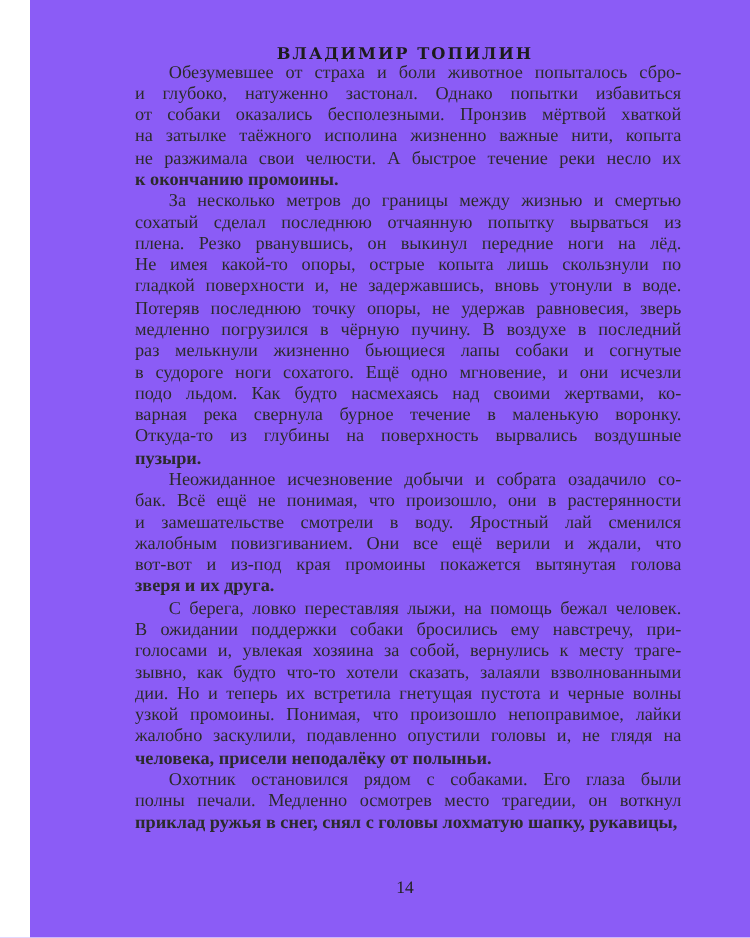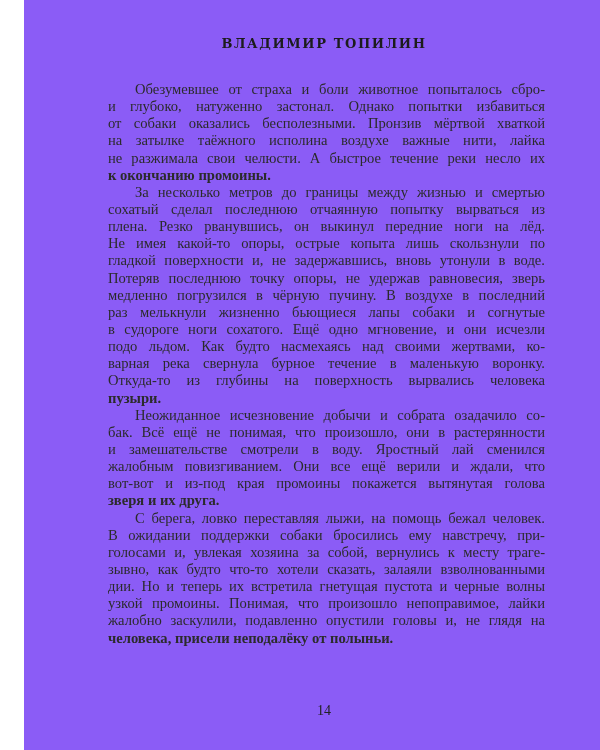--- a/index.html
+++ b/index.html
@@ -24,21 +24,21 @@
     width: 100%;
     text-align: center;
     font-family: "DejaVu Serif", "Liberation Serif", serif;
     font-weight: bold;
     font-size: 13px;
     letter-spacing: 1.6px;
     color: #1c1c1c;
   }
   .text-block {
     position: absolute;
-    top: 81px;
+    top: 50px;
     left: 84px;
     width: 437px;
     font-size: 14.6px;
     line-height: 17.15px;
     color: #2b2b2b;
   }
   .line {
     text-align: justify;
     text-align-last: justify;
     white-space: normal;
@@ -68,53 +68,58 @@
 <body>
 
 <div class="book-page">
   <div class="running-head">ВЛАДИМИР ТОПИЛИН</div>
 
   <div class="text-block">
       <div class="paragraph">
         <div class="line first">Обезумевшее от страха и боли животное попыталось сбро-</div>
         <div class="line">и глубоко, натуженно застонал. Однако попытки избавиться</div>
         <div class="line">от собаки оказались бесполезными. Пронзив мёртвой хваткой</div>
-        <div class="line">на затылке таёжного исполина воздухе важные нити, лайка</div>
+        <div class="line">на затылке таёжного исполина жизненно важные нити, копыта</div>
         <div class="line">не разжимала свои челюсти. А быстрое течение реки несло их</div>
         <div class="line last">к окончанию промоины.</div>
       </div>
       <div class="paragraph">
         <div class="line first">За несколько метров до границы между жизнью и смертью</div>
         <div class="line">сохатый сделал последнюю отчаянную попытку вырваться из</div>
         <div class="line">плена. Резко рванувшись, он выкинул передние ноги на лёд.</div>
         <div class="line">Не имея какой-то опоры, острые копыта лишь скользнули по</div>
         <div class="line">гладкой поверхности и, не задержавшись, вновь утонули в воде.</div>
         <div class="line">Потеряв последнюю точку опоры, не удержав равновесия, зверь</div>
         <div class="line">медленно погрузился в чёрную пучину. В воздухе в последний</div>
         <div class="line">раз мелькнули жизненно бьющиеся лапы собаки и согнутые</div>
         <div class="line">в судороге ноги сохатого. Ещё одно мгновение, и они исчезли</div>
         <div class="line">подо льдом. Как будто насмехаясь над своими жертвами, ко-</div>
         <div class="line">варная река свернула бурное течение в маленькую воронку.</div>
-        <div class="line">Откуда-то из глубины на поверхность вырвались человека</div>
+        <div class="line">Откуда-то из глубины на поверхность вырвались воздушные</div>
         <div class="line last">пузыри.</div>
       </div>
       <div class="paragraph">
         <div class="line first">Неожиданное исчезновение добычи и собрата озадачило со-</div>
         <div class="line">бак. Всё ещё не понимая, что произошло, они в растерянности</div>
         <div class="line">и замешательстве смотрели в воду. Яростный лай сменился</div>
         <div class="line">жалобным повизгиванием. Они все ещё верили и ждали, что</div>
         <div class="line">вот-вот и из-под края промоины покажется вытянутая голова</div>
         <div class="line last">зверя и их друга.</div>
       </div>
       <div class="paragraph">
         <div class="line first">С берега, ловко переставляя лыжи, на помощь бежал человек.</div>
         <div class="line">В ожидании поддержки собаки бросились ему навстречу, при-</div>
         <div class="line">голосами и, увлекая хозяина за собой, вернулись к месту траге-</div>
         <div class="line">зывно, как будто что-то хотели сказать, залаяли взволнованными</div>
         <div class="line">дии. Но и теперь их встретила гнетущая пустота и черные волны</div>
         <div class="line">узкой промоины. Понимая, что произошло непоправимое, лайки</div>
         <div class="line">жалобно заскулили, подавленно опустили головы и, не глядя на</div>
         <div class="line last">человека, присели неподалёку от полыньи.</div>
       </div>
+      <div class="paragraph">
+        <div class="line first">Охотник остановился рядом с собаками. Его глаза были</div>
+        <div class="line">полны печали. Медленно осмотрев место трагедии, он воткнул</div>
+        <div class="line last">приклад ружья в снег, снял с головы лохматую шапку, рукавицы,</div>
+      </div>
     </div>
 
   <div class="page-number">14</div>
 </div>
 
 </body></html>

